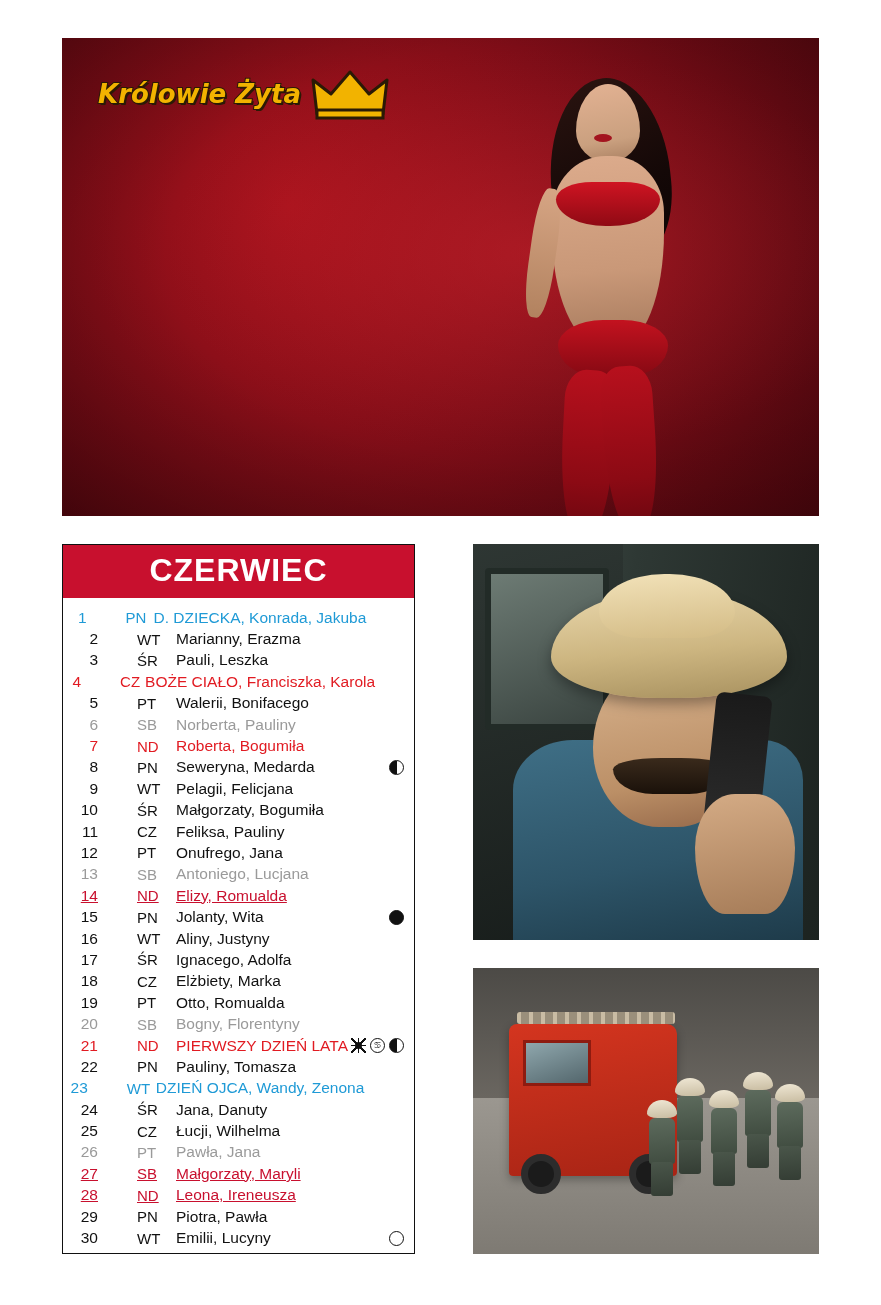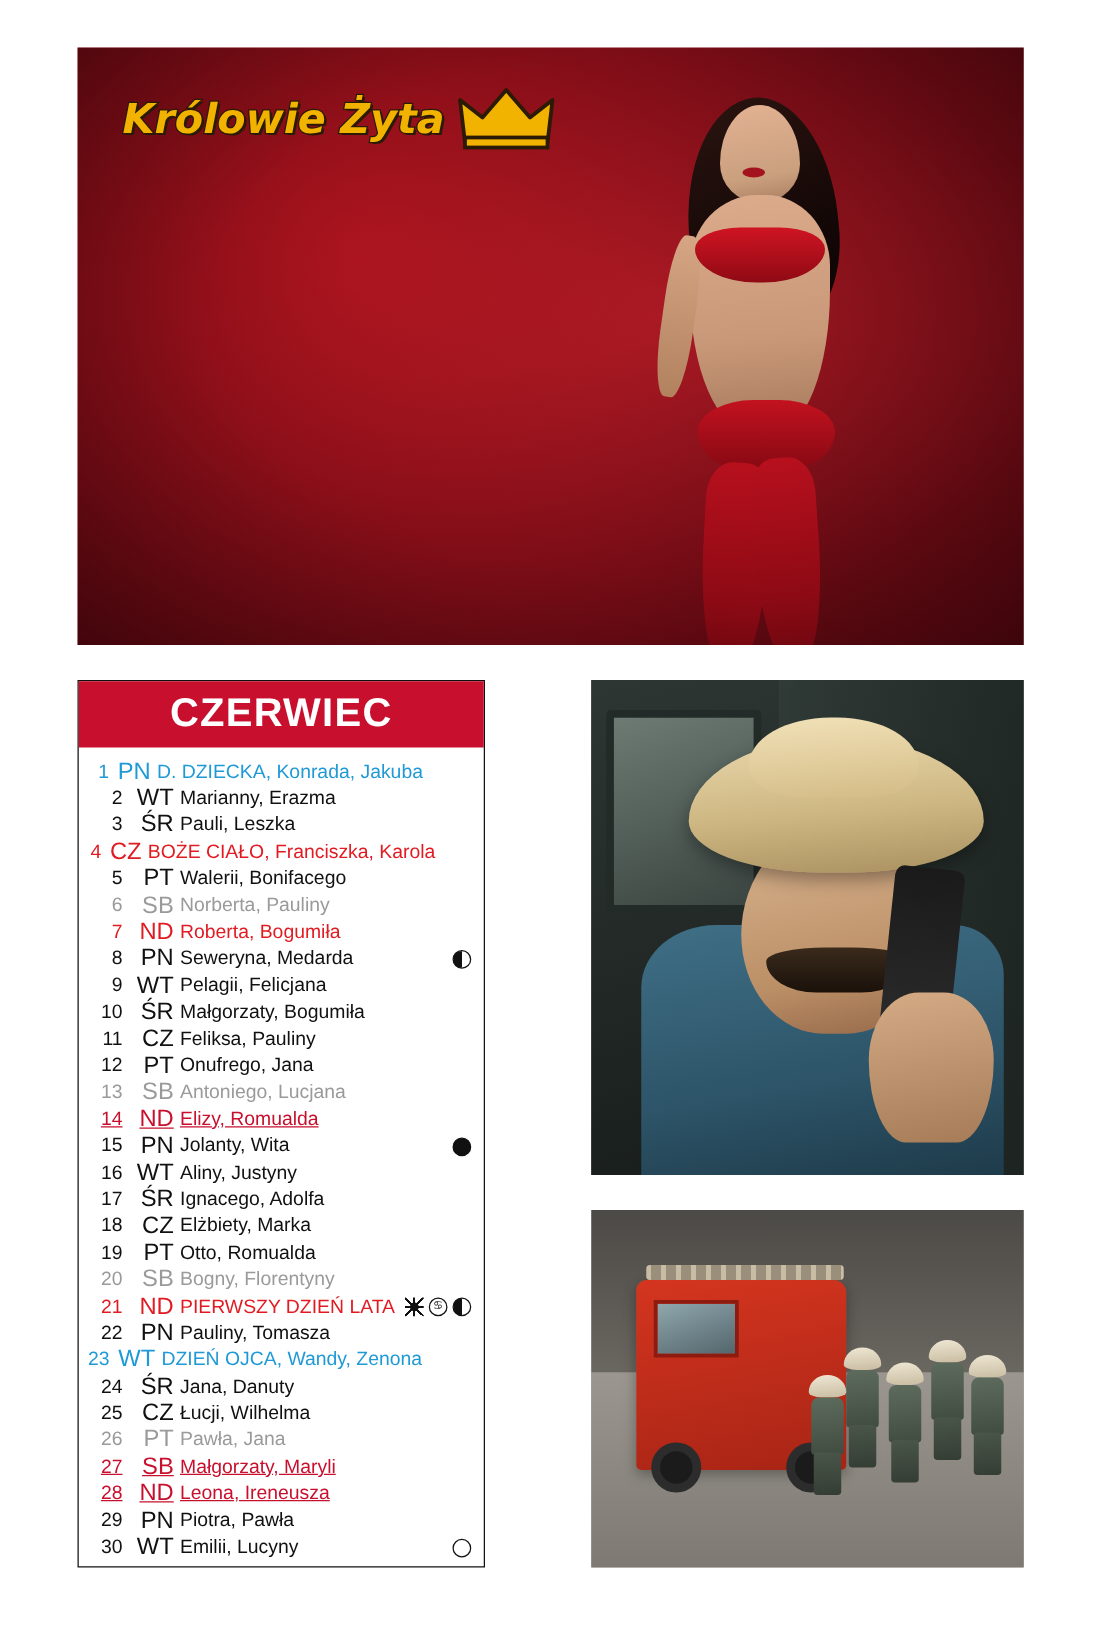--- a/index.html
+++ b/index.html
@@ -130,38 +130,38 @@
     left: 36px;
     top: 28px;
     display: flex;
     align-items: center;
     gap: 10px;
   }
   .logo-text {
     font-family: "DejaVu Sans", sans-serif;
     font-weight: bold;
     font-style: italic;
-    font-size: 33px;
+    font-size: 26px;
     color: #f2b300;
     letter-spacing: 0px;
     -webkit-text-stroke: 2px #2b1a05;
     paint-order: stroke fill;
     text-shadow: 2px 2px 0 #2b1a05;
     white-space: nowrap;
   }
   .crown {
     display: block;
   }
 
   
   .cal {
     position: absolute;
     left: 62px;
     top: 544px;
-    width: 326px;
+    width: 353px;
     height: 710px;
     border: 1px solid #111;
     background: #fff;
     box-sizing: border-box;
   }
   .cal-head {
     background: #c8102e;
     color: #ffffff;
     text-align: center;
     font-size: 32px;
@@ -182,22 +182,23 @@
   }
   .d-num {
     width: 42px;
     text-align: right;
     padding-right: 7px;
     box-sizing: border-box;
     font-size: 15.5px;
   }
   .d-dow {
     width: 34px;
-    text-align: right;
-    font-size: 19px;
+    text-align: left;
+    font-size: 15px;
+    margin-left: 32px;
   }
   .d-names {
     flex: 1;
     padding-left: 5px;
     font-size: 15.5px;
   }
   .d-moon {
     width: 56px;
     text-align: right;
     padding-right: 10px;

